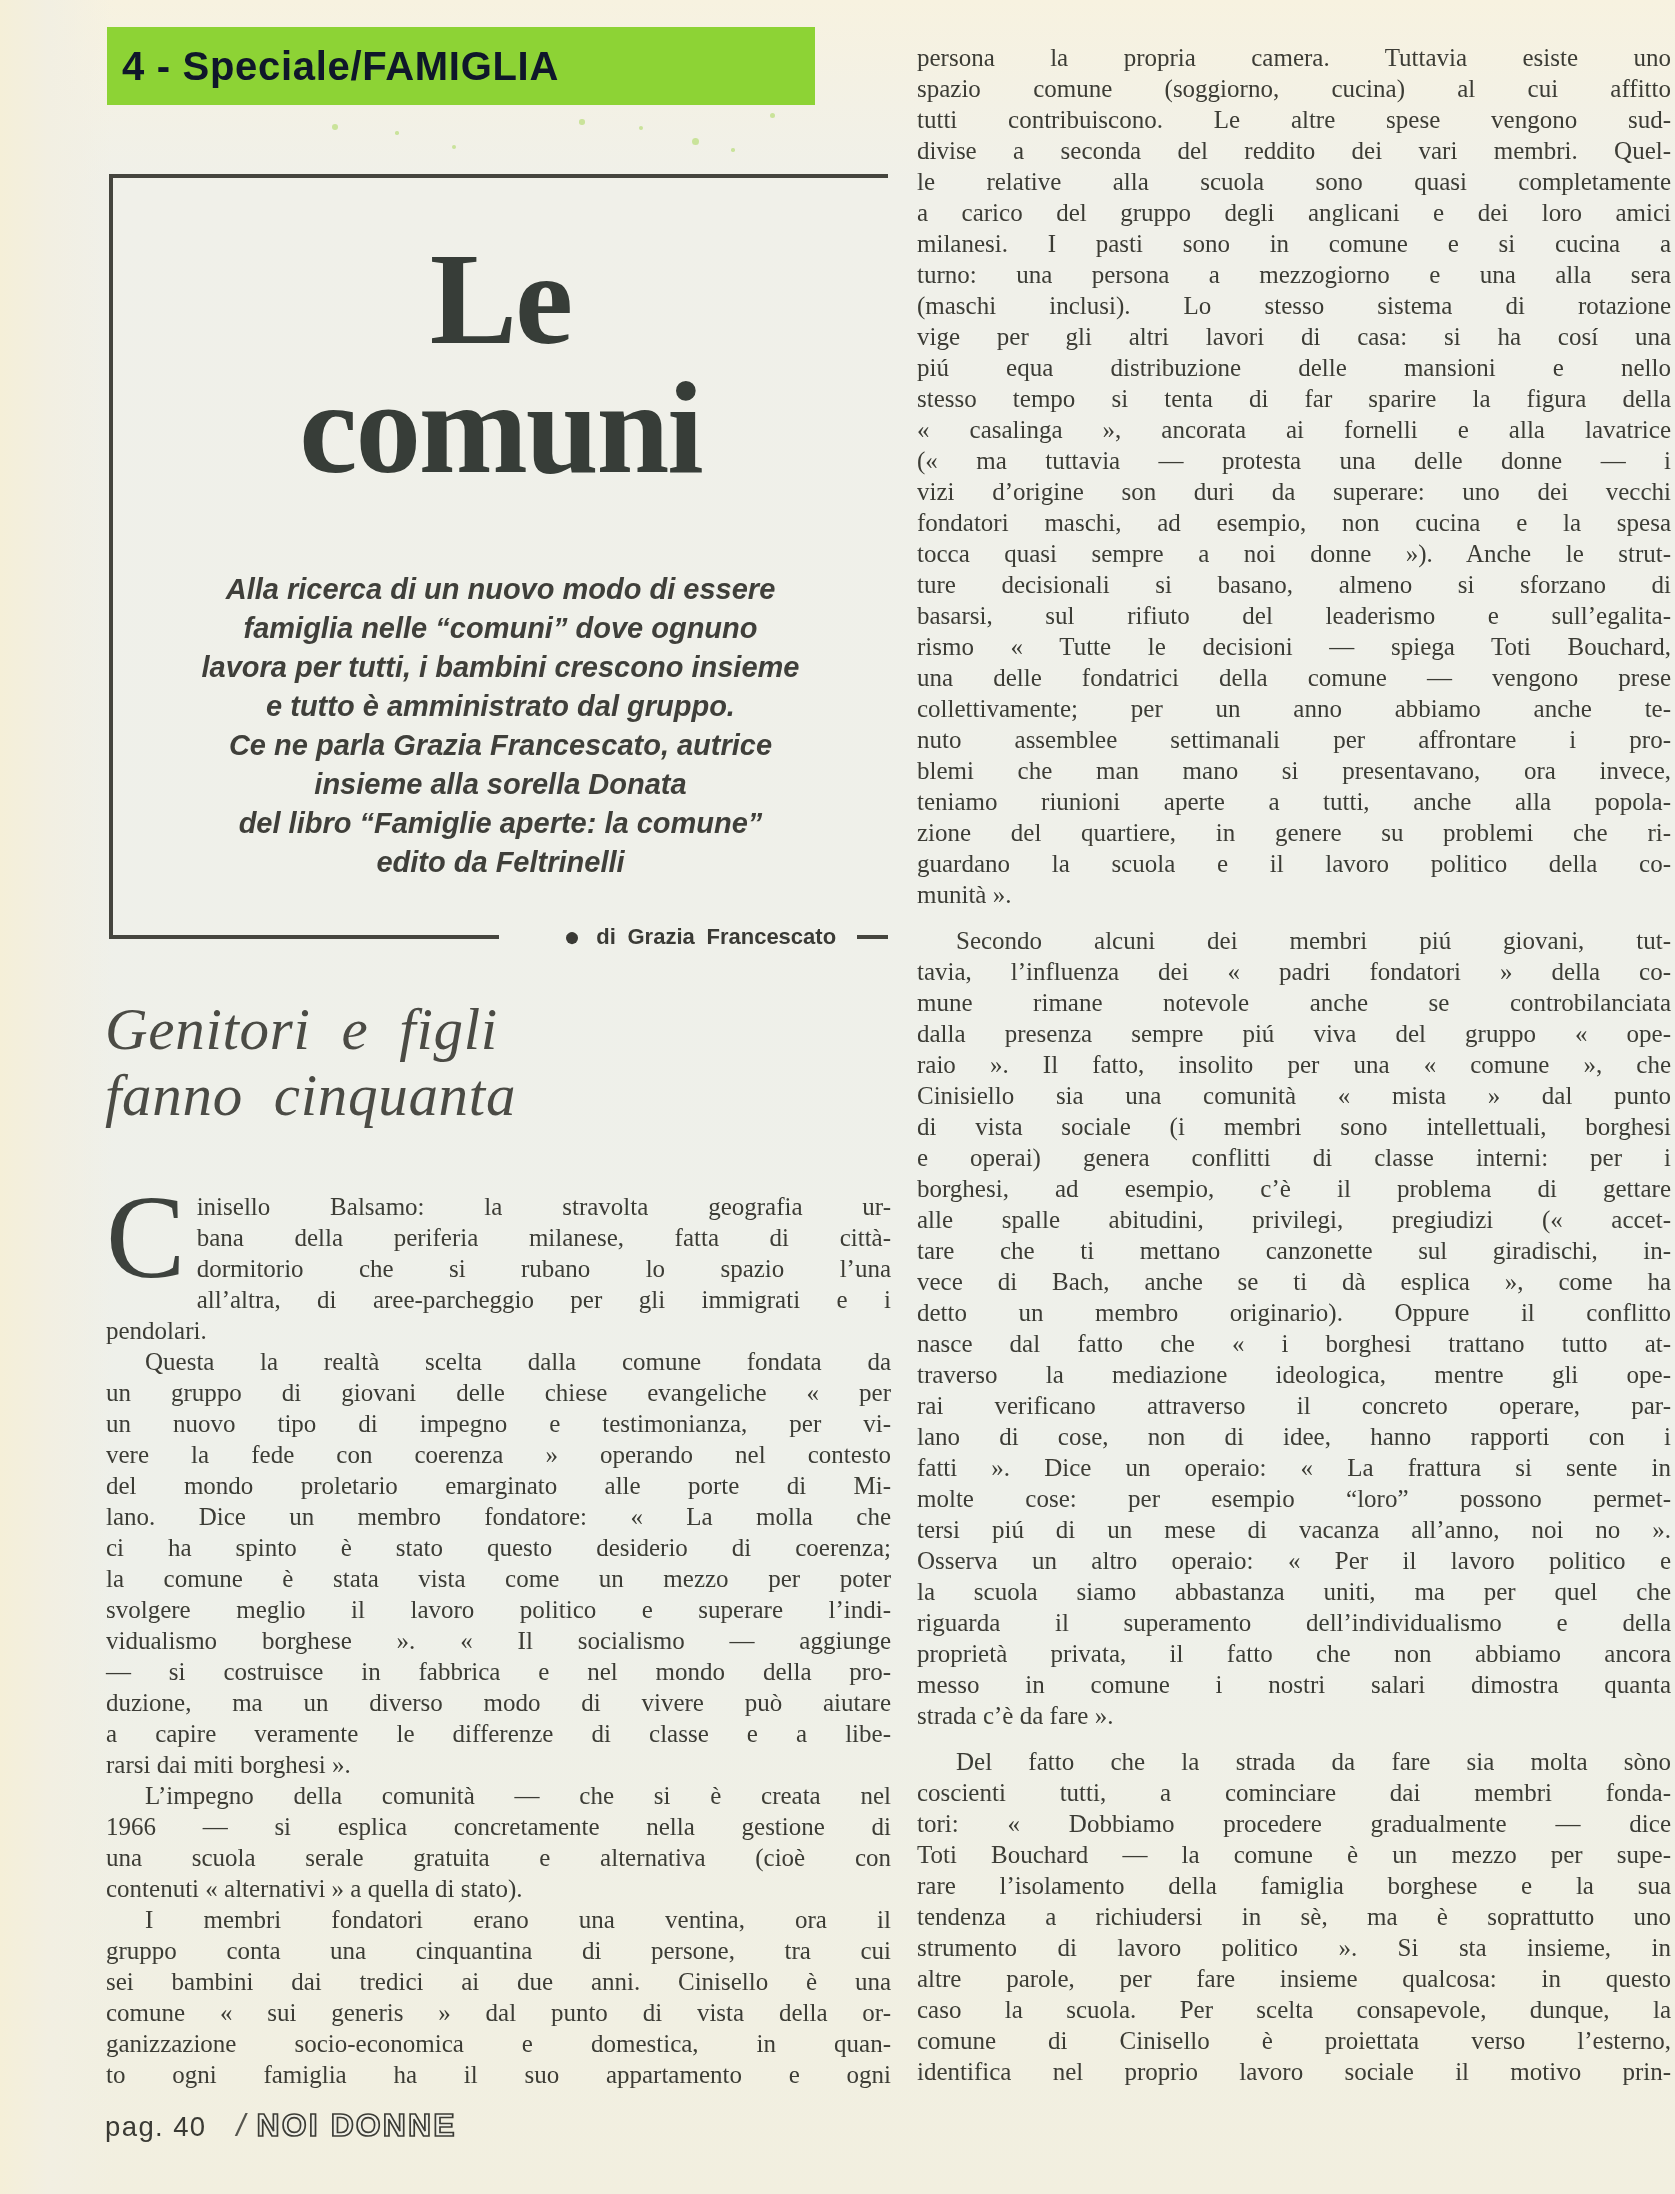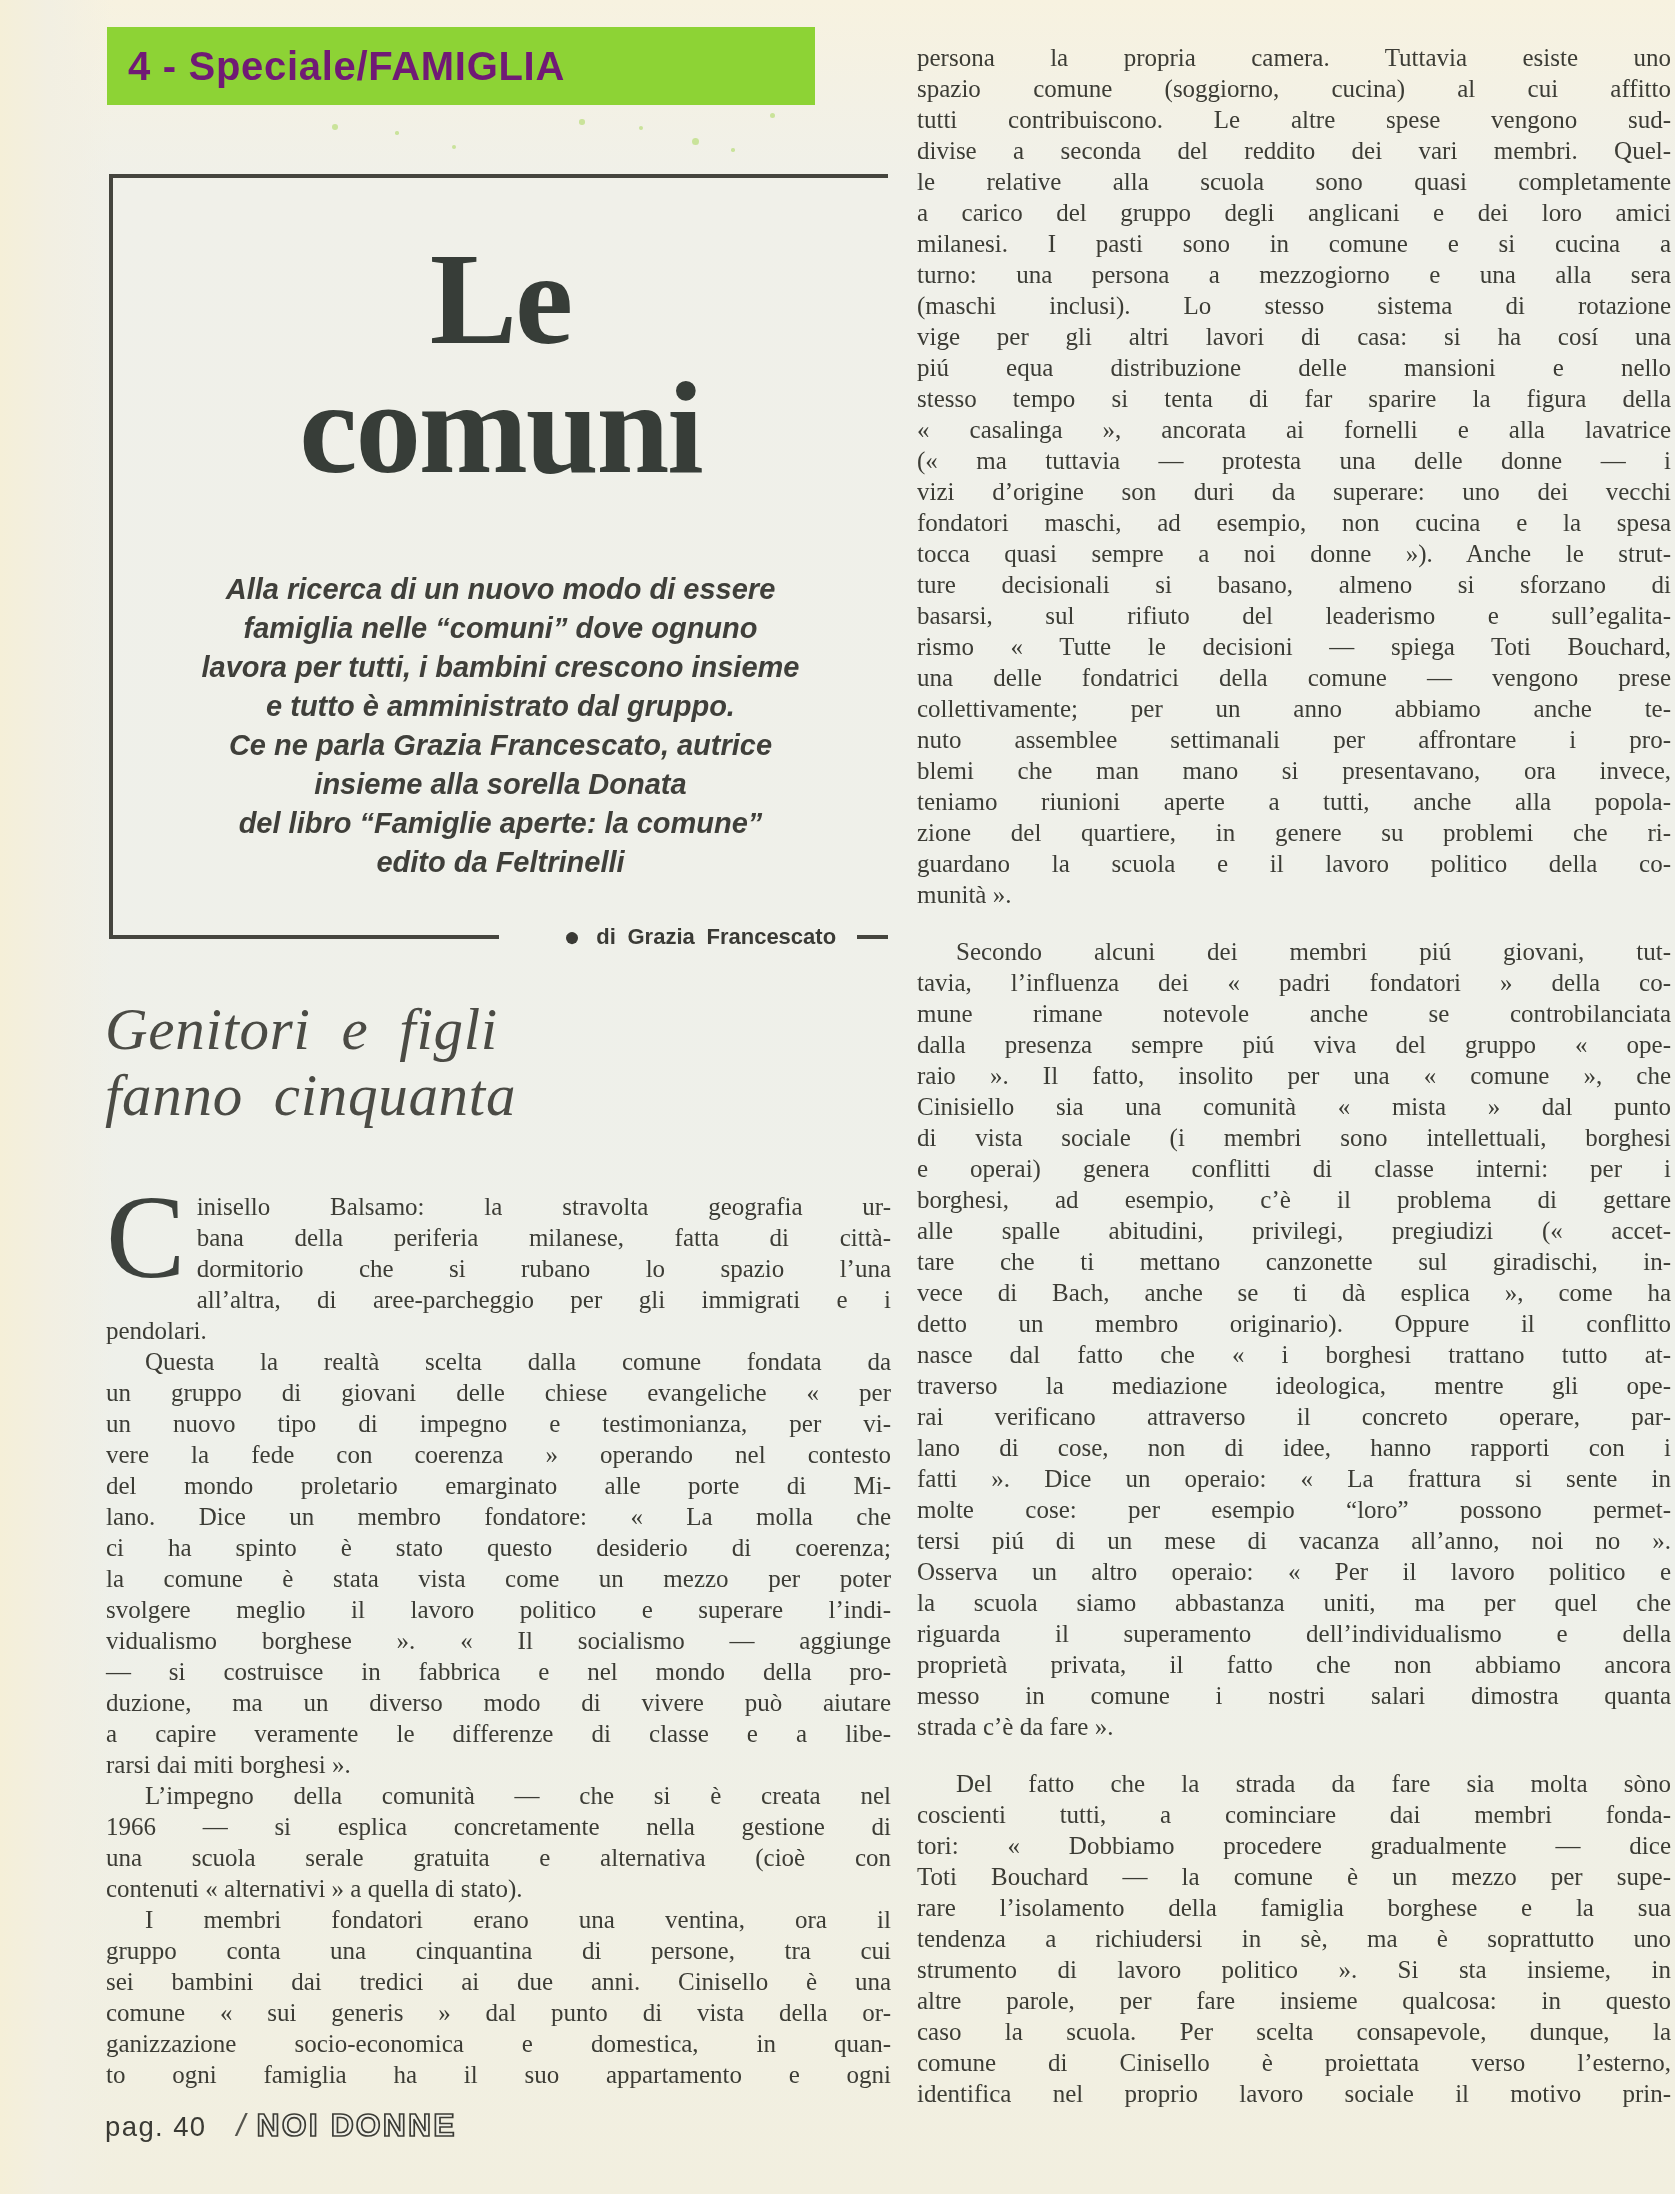--- a/index.html
+++ b/index.html
@@ -10,23 +10,23 @@
     font-family:"Liberation Serif", serif;
     overflow:hidden;
     background:
       linear-gradient(90deg, #f5efd8 0px, #f2efe2 49px, rgba(242,239,226,0) 113px),
       linear-gradient(180deg, #f7f2e0 0px, #f0f0e9 184px, #eef0ea 72%, #f2efdf 100%);
   }
   
   .green-bar{
     position:absolute;left:107px;top:27px;width:708px;height:78px;
     background:#8dd335;
-    display:flex;align-items:center;box-sizing:border-box;padding-left:21px;
+    display:flex;align-items:center;box-sizing:border-box;padding-left:15px;
     font-family:"Liberation Sans", sans-serif;font-weight:bold;
-    font-size:40px;color:#701a75;letter-spacing:0.7px;
+    font-size:40px;color:#0f172a;letter-spacing:0.7px;
   }
   .speck{position:absolute;border-radius:50%;background:#a2d64e;opacity:.5;}
   
   .title-box{
     position:absolute;left:109px;top:174px;width:779px;height:763px;
     border-top:4.2px solid #45453e;border-left:4.2px solid #45453e;box-sizing:border-box;
   }
   .title{
     margin-top:56px;text-align:center;font-weight:bold;
     font-size:131px;line-height:129px;color:#373d38;letter-spacing:-2.1px;
@@ -52,21 +52,21 @@
   .heading{
     position:absolute;left:105px;top:996px;
     font-style:italic;font-size:59px;line-height:66px;color:#4b4b45;
     word-spacing:15.5px;letter-spacing:0.7px;
   }
   
   .col{position:absolute;font-size:25px;line-height:31px;color:#3c3c35;}
   .col .line{text-align:justify;text-align-last:justify;}
   .col .line.last{text-align-last:left;}
   .col .line.indent{text-indent:39px;}
-  .col .line.gap{margin-top:26px;}
+  .col .line.gap{margin-top:15px;}
   .col.left{left:106px;top:1191px;width:785px;}
   .col.right{left:917px;top:42px;width:754px;}
   .dropcap{
     float:left;font-size:119px;line-height:85px;height:89px;
     padding:4.2px 11.3px 0 0;color:#3d423d;
   }
   
   .footer{position:absolute;left:105px;top:2107px;display:flex;align-items:baseline;font-family:"Liberation Sans", sans-serif;}
   .page-label{font-weight:normal;font-size:27.5px;color:#3a3a34;letter-spacing:1.4px;}
   .slash{font-size:31px;margin:0 11.3px 0 30px;color:#55554e;font-style:italic;}

